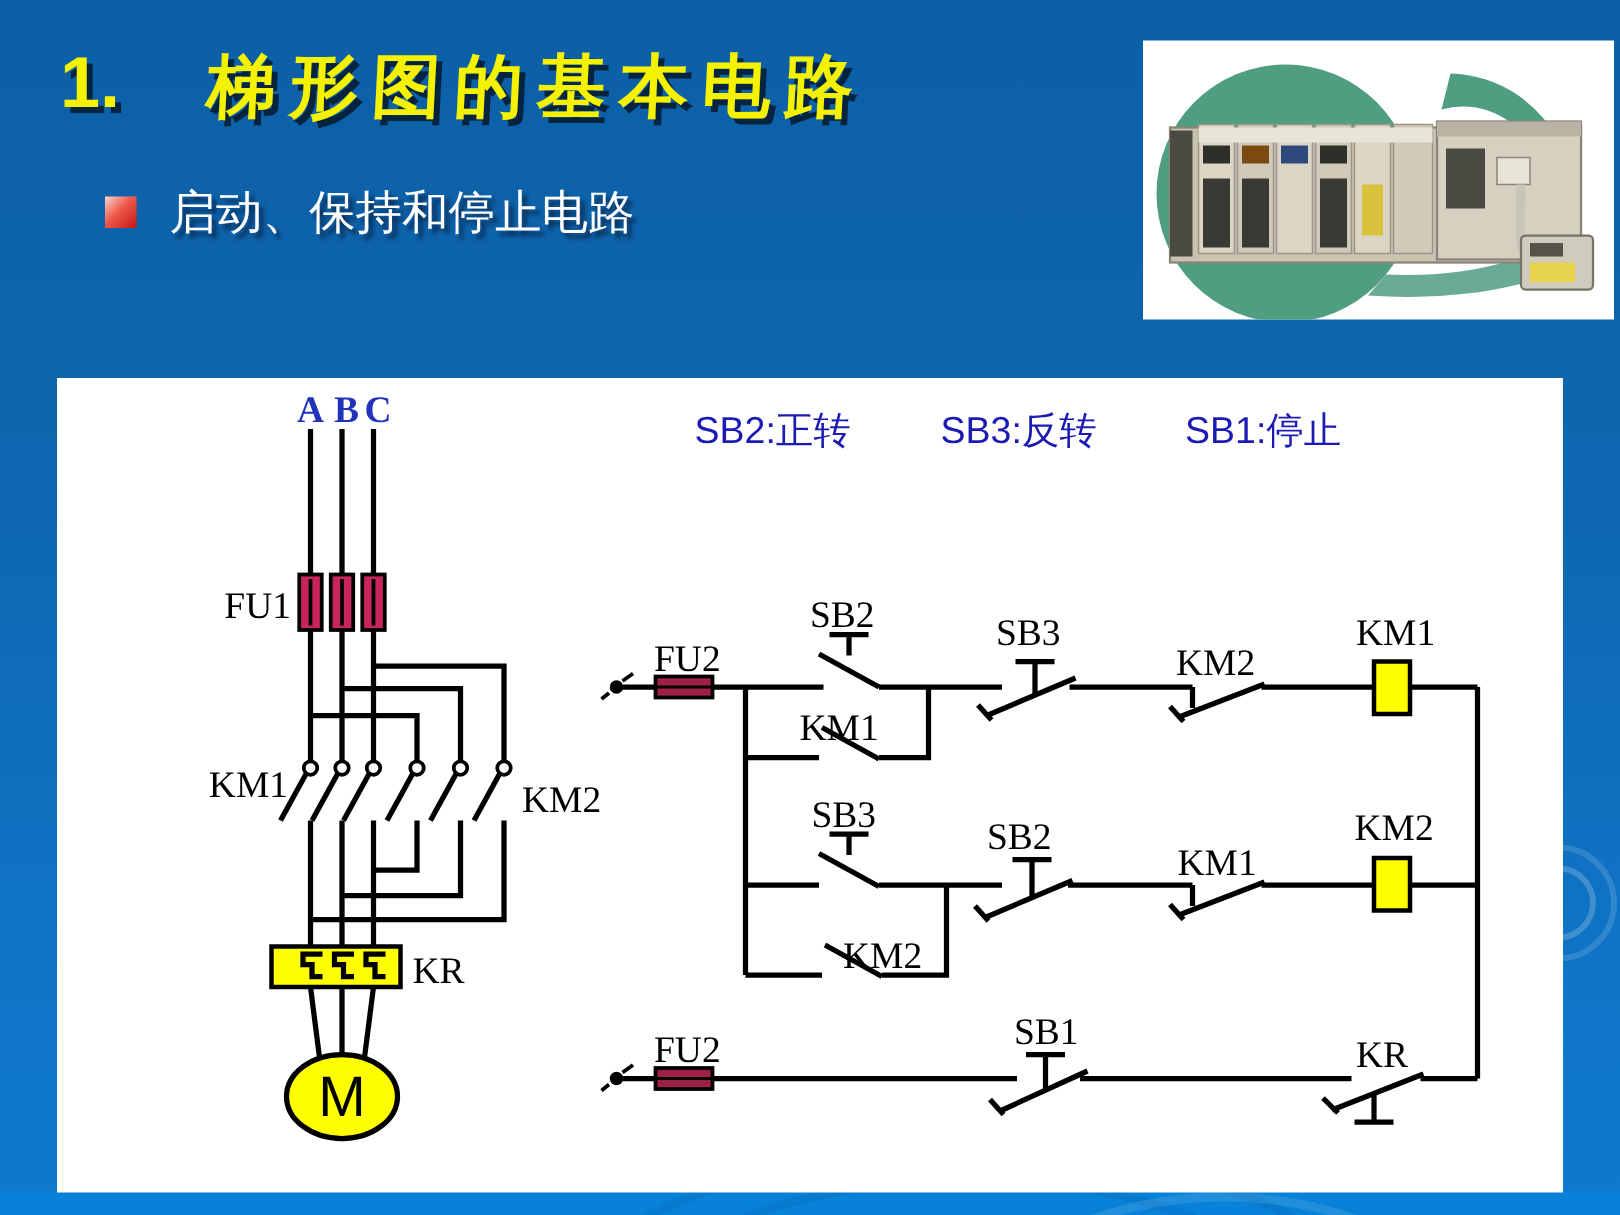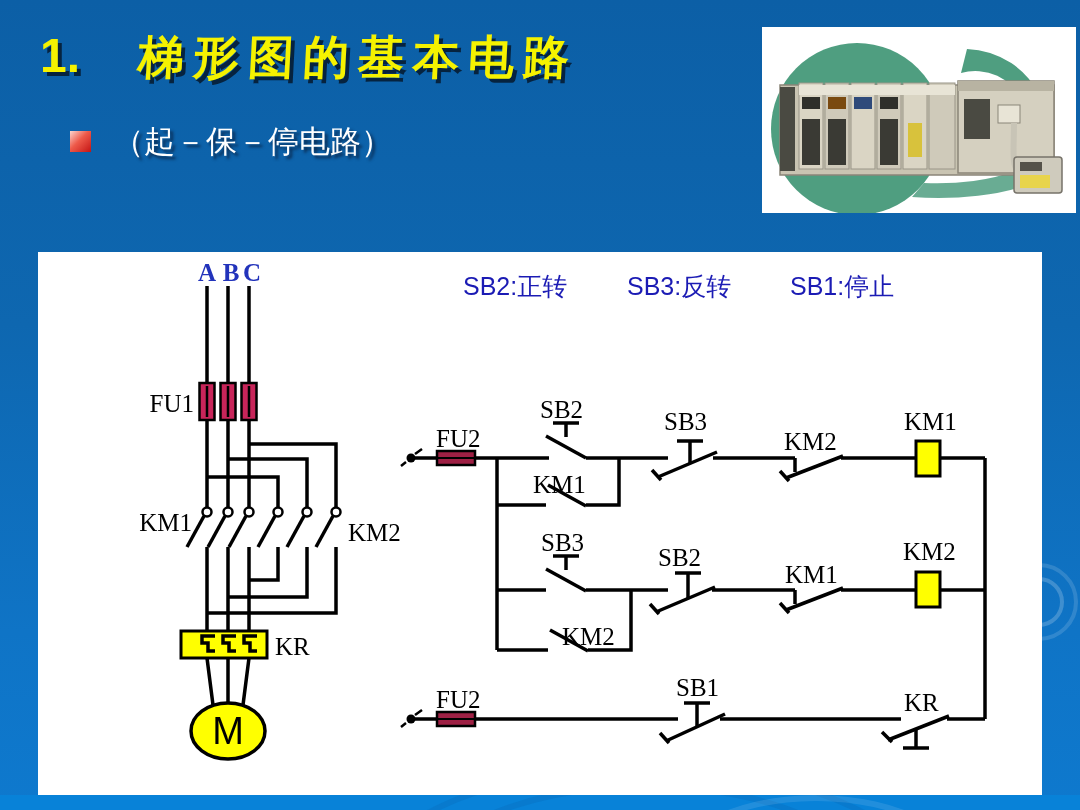--- a/index.html
+++ b/index.html
@@ -65,21 +65,21 @@
 </div>
 
 <div class="title-row">
   <span class="title-number">1.</span>
   <span class="title-text">梯形图的基本电路</span>
 </div>
 
 <div class="bullet-row">
   <div class="bullet-marker"></div>
   <div class="bullet-text">
-    <div>（起－保－停电路）</div>
+    <div>启动、保持和停止电路</div>
   </div>
 </div>
 
 <div class="plc-photo">
   <svg width="314" height="186" viewBox="0 0 314 186">
     <circle cx="95" cy="102" r="86" fill="#4F9E80"></circle>
     <circle cx="95" cy="102" r="36" fill="#FFFFFF"></circle>
     <path d="M205,22 a84,84 0 0 1 62,138 l-26,-20 a52,52 0 0 0 -42,-94 z" fill="#4F9E80"></path>
     <path d="M150,170 a120,40 0 0 0 120,-14 l-18,-12 a100,34 0 0 1 -90,12 z" fill="#4F9E80" opacity="0.85"></path>
     <rect x="18" y="58" width="274" height="90" fill="#C9C4B2" stroke="#8A8578" stroke-width="1.5"></rect>

